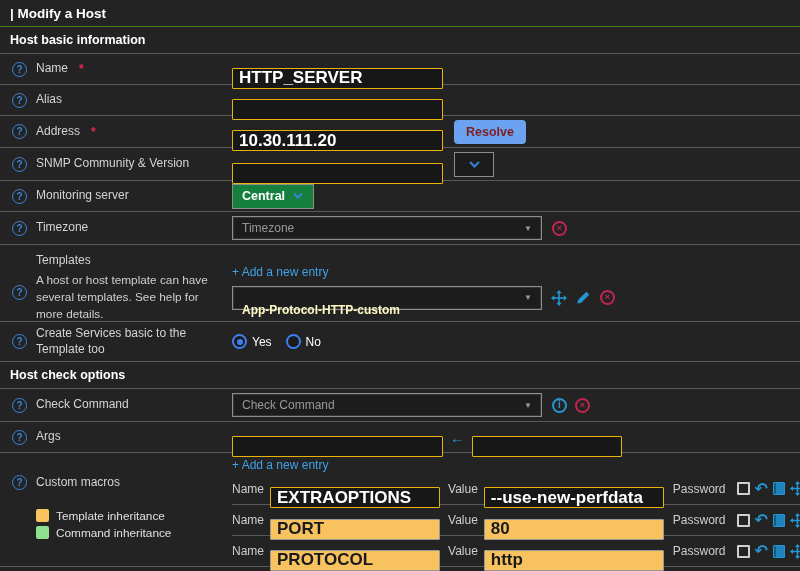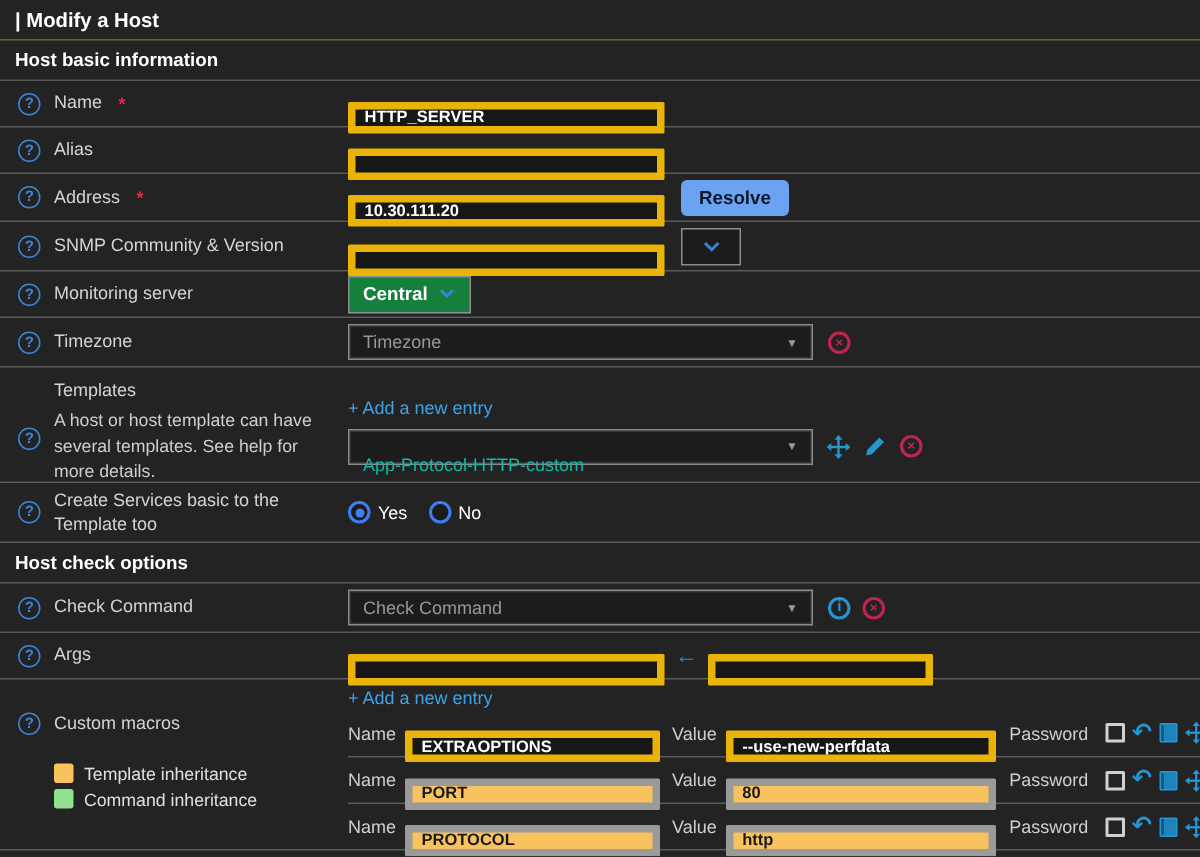--- a/index.html
+++ b/index.html
@@ -16,37 +16,37 @@
   .row { display:flex; align-items:center; border-bottom:1px solid #5a5a5a; }
   .h31{height:31px}.h32{height:32px}.h33{height:33px}.h40{height:40px}.h77{height:77px}
   .label-col { width:232px; flex:0 0 232px; display:flex; align-items:center; gap:9px;
     padding-left:12px; color:#d4d4d4; }
   .field-col { display:flex; align-items:center; flex:1; }
   .help { width:15px; height:15px; flex:0 0 15px; border:1px solid #3d86d8; border-radius:50%;
     color:#3d86d8; font-size:10px; font-weight:bold; display:flex; align-items:center;
     justify-content:center; background:transparent; }
   .req { color:#e0294f; font-weight:bold; margin-left:2px; }
   .lbl { line-height:1.3; }
-  .ti { background:#171717; border:5px solid #eab308; border-radius:1px; color:#fff;
-    font-weight:bold; font-size:11px; height:21px; padding:0 6px;
+  .ti { background:#171717; border:1px solid #eab308; border-radius:1px; color:#fff;
+    font-weight:bold; font-size:17px; height:21px; padding:0 6px;
     font-family:"Liberation Sans","DejaVu Sans",sans-serif; outline:none;margin-top:18px; }
   .w211{width:211px}.w150{width:150px}.w170{width:170px}.w180{width:180px}
-  .btn-resolve { margin-left:11px; background:#6ba3f2; color:#0f172a; border:none;
+  .btn-resolve { margin-left:11px; background:#6ba3f2; color:#7f1d1d; border:none;
     border-radius:4px; height:24px; padding:0 12px; font-weight:bold; font-size:12.5px;
     font-family:inherit; cursor:pointer; }
   .mini-select { margin-left:11px; width:40px; height:25px; border:1px solid #8d8d8d;
     background:#1c1c1c; display:flex; align-items:center; justify-content:center; cursor:pointer; }
   .central-select { border:1px solid #8d8d8d; background:#15803d; height:25px;
     display:inline-flex; align-items:center; gap:7px; padding:0 9px; color:#fff;
     font-weight:bold; font-size:12.5px; cursor:pointer; }
   .dd { width:310px; height:24px; border:1px solid #8d8d8d; box-shadow:inset 0 0 0 1px #353535;
     background:#1c1c1c; display:flex; align-items:center; justify-content:space-between;
     padding:0 9px; cursor:pointer; }
   .dd .txt { color:#989898; font-size:12px; }
-  .dd.filled .txt { color:#14b8a6; font-weight:normal;margin-top:24px; }
+  .dd.filled .txt { color:#fef9c3; font-weight:bold;margin-top:24px; }
   .dd .arr { color:#9a9a9a; font-size:8px; }
   .ic { display:inline-flex; align-items:center; justify-content:center; cursor:pointer; }
   .ic-round { width:15px; height:15px; border-radius:50%; border:2px solid #c2254f;
     color:#c2254f; font-size:9px; font-weight:bold; line-height:1; }
   .ic-info { border-color:#2596d1; color:#2596d1; font-size:10px; }
   .ic-undo { color:#2596d1; font-size:16px; font-weight:bold; line-height:12px; }
   .ic-box { width:12px; height:13px; border:1px solid #2596d1; background:#2183bd;
     box-shadow:inset 2px 0 0 #135a85; border-radius:1px; }
   .arrow-left { color:#2596d1; font-size:15px; font-weight:bold; margin:0 7px; }
   .add-link { color:#3fa2e8; font-size:12px; text-decoration:none; cursor:pointer; }

